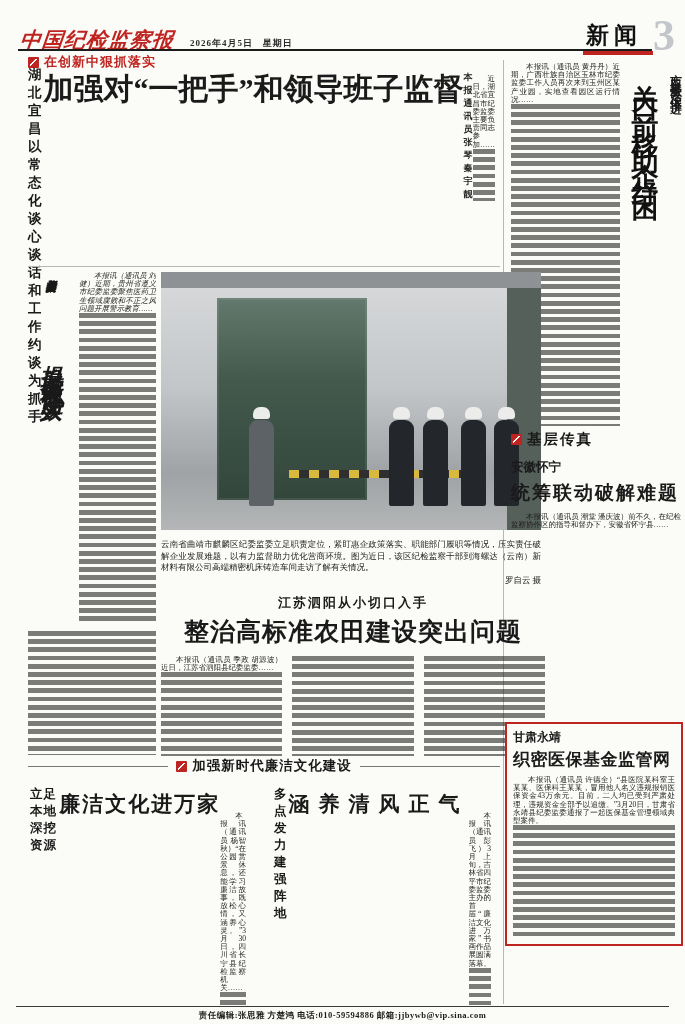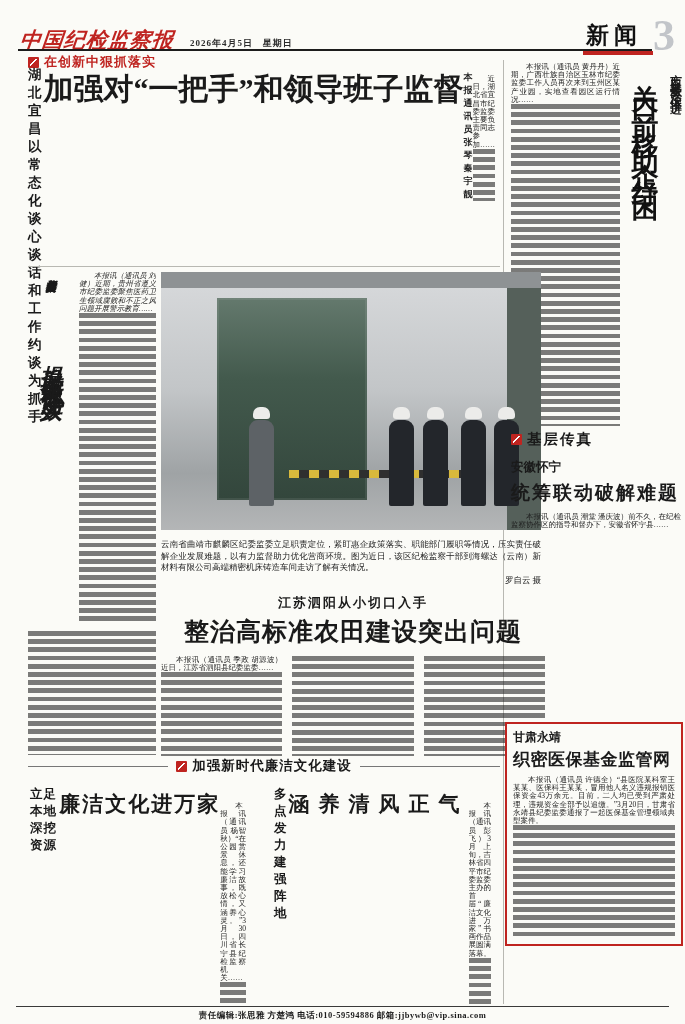--- a/index.html
+++ b/index.html
@@ -84,21 +84,21 @@
   
   .cu{position:absolute;left:28px;top:757px;width:472px;height:248px;display:flex;flex-direction:column;}
   .cu-header{display:flex;align-items:center;gap:8px;}
   .cu-line{flex:1;height:1px;background:#777;}
   .cu-title{display:flex;align-items:center;gap:5px;font-size:13.5px;font-weight:900;letter-spacing:1px;}
   .cu-cols{display:flex;gap:18px;margin-top:11px;flex:1;}
   .cu-art{flex:1;display:flex;flex-direction:row;}
   .cu-kicker{text-align:center;font-size:12.5px;font-weight:bold;letter-spacing:1px;}
   .cu-headline{text-align:center;font-size:21px;font-weight:900;margin-top:4px;white-space:nowrap;letter-spacing:2px;}
   .cu-headline.wide{letter-spacing:9px;}
-  .cu-body{display:flex;gap:9px;margin-top:16px;flex:1;}
+  .cu-body{display:flex;gap:9px;margin-top:26px;flex:1;}
   
   .footer-rule{position:absolute;left:16px;right:16px;top:1006px;height:1px;background:#3a3a3a;}
   .footer{position:absolute;left:0;right:0;top:1010px;text-align:center;font-size:8.5px;
         font-weight:bold;letter-spacing:.5px;color:#1a1a1a;}
 </style>
 </head>
 <body>
 
 <div class="page">
 

